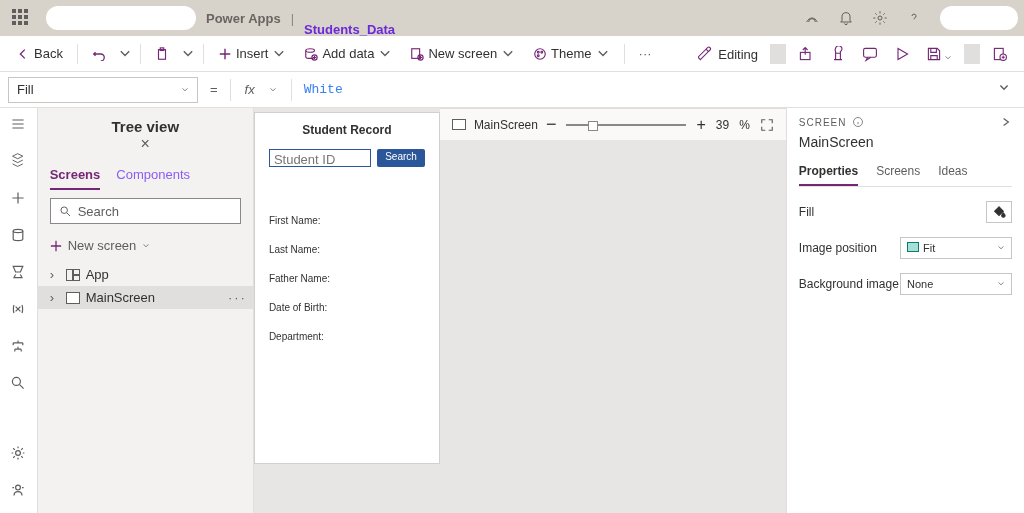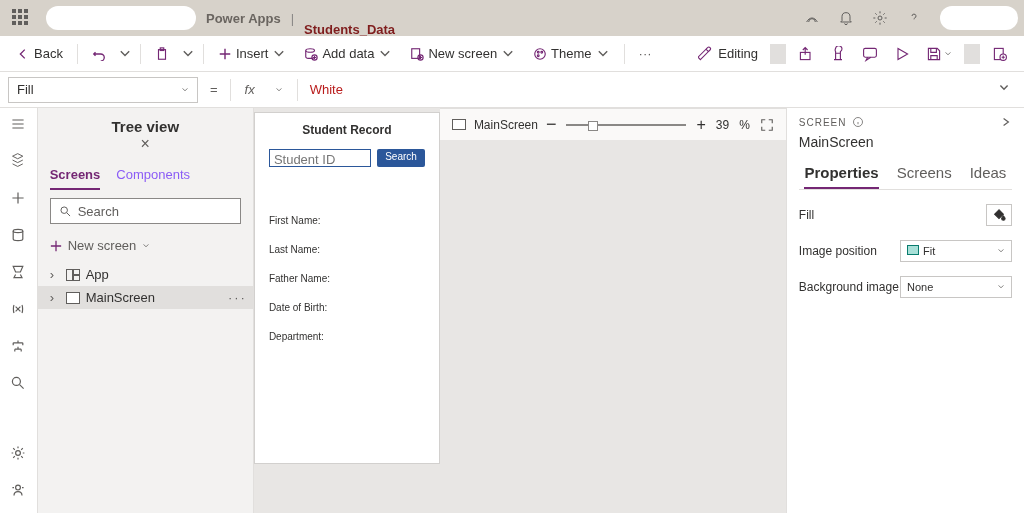--- a/index.html
+++ b/index.html
@@ -16,28 +16,28 @@
   .ic { width: 16px; height: 16px; stroke: #605e5c; fill: none; stroke-width: 1.5; }
   .ic-purple { stroke: #742774; }
 
   
   .cmdbar { height: 36px; background: #fff; border-bottom: 1px solid #e1dfdd; display: flex; align-items: center; padding: 0 8px; gap: 2px; }
   .cmd { display: flex; align-items: center; gap: 4px; padding: 4px 8px; color: #323130; border-radius: 2px; }
   .cmd svg { width: 14px; height: 14px; }
   .caret { width: 8px; height: 8px; }
   .vdiv { width: 1px; height: 20px; background: #e1dfdd; margin: 0 4px; }
   .rcmds { margin-left: auto; display: flex; align-items: center; gap: 0px; }
-  .rcmds > * { padding: 6px 8px; display:flex; align-items:center; }
+  .rcmds > * { padding: 6px 8px; display:flex; align-items:flex-end; }
   .ic14 { width: 16px; height: 16px; stroke: #742774; fill:none; stroke-width:1.4; }
 
   
   .fbar { height: 36px; background: #fff; border-bottom: 1px solid #e1dfdd; display: flex; align-items: center; padding: 0 8px; gap: 6px; }
   .propsel { width: 190px; height: 26px; border: 1px solid #c8c6c4; display:flex; align-items:center; justify-content: space-between; padding: 0 8px; background:#fff; }
-  .fx { font-style: italic; color: #605e5c; display:flex; align-items:center; gap:20px; padding: 0 8px;}
-  .formula-input { flex: 1; font-family: Liberation Sans, sans-serif; color: #b91c1c; padding-left: 6px; }
+  .fx { font-style: italic; color: #605e5c; display:flex; align-items:center; gap:14px; padding: 0 8px;}
+  .formula-input { flex: 1; font-family: Liberation Mono, monospace; color: #3b82f6; padding-left: 6px; }
   .equals { color:#605e5c; padding: 0 6px;}
   .expand { padding: 0 6px; }
 
   
   .main { display: flex; height: 405px; }
   .leftrail { width: 38px; background: #fff; border-right: 1px solid #e1dfdd; display:flex; flex-direction:column; align-items:center; padding-top:8px; gap: 18px; }
   .leftrail .ic { stroke:#605e5c; }
   .leftrail .bottom { margin-top:auto; margin-bottom:12px; display:flex; flex-direction:column; gap:18px; align-items:center;}
   .rail-item.sel { position:relative; }
   .treeview { width: 218px; background: #f3f2f1; border-right:1px solid #e1dfdd; display:flex; flex-direction:column; }
@@ -68,21 +68,21 @@
   .zoombar { height: 32px; border-top:1px solid #e1dfdd; background:#faf9f8; display:flex; align-items:center; padding:0 12px; gap:8px; font-size:12px; color:#323130;}
   .zslider-wrap { margin-left:auto; display:flex; align-items:center; gap:10px;}
   .zslider { width:120px; height:2px; background:#8a8886; position:relative;}
   .zslider::after { content:""; position:absolute; left:22px; top:-3px; width:8px; height:8px; background:#fff; border:1px solid #8a8886;}
   
   
   .rpanel { width: 240px; background:#fff; border-left:1px solid #e1dfdd; padding: 8px 12px; font-size:12px;}
   .rp-head { display:flex; align-items:center; gap:6px; color:#605e5c; text-transform:uppercase; letter-spacing:1px; font-size:10px;}
   .rp-head .chev { margin-left:auto; }
   .rp-name { font-size:14px; margin:6px 0 10px 0; }
-  .rp-tabs { display:flex; gap:18px; border-bottom:1px solid #e1dfdd; font-size:15px;justify-content:center;}
+  .rp-tabs { display:flex; gap:18px; border-bottom:1px solid #e1dfdd; font-size:12px;}
   .rp-tab { padding:4px 0 6px; color:#605e5c; }
   .rp-tab.sel { font-weight:600; color:#323130; border-bottom:2px solid #742774; }
   .rp-prop { display:flex; align-items:center; justify-content:space-between; margin-top:14px; }
   .rp-fill { width:26px; height:22px; border:1px solid #c8c6c4; display:flex; align-items:center; justify-content:center;}
   .rp-sel { width:112px; height:22px; border:1px solid #c8c6c4; display:flex; align-items:center; padding:0 6px; font-size:11px; justify-content:space-between;}
   .rp-fiticon { width:12px; height:10px; border:1px solid #097c6e; background:linear-gradient(#a8e0d8,#a8e0d8); margin-right:4px; display:inline-block;}
 </style>
 </head>
 <body>
 
@@ -94,21 +94,21 @@
       <span></span>
       <span></span>
       <span></span>
       <span></span>
       <span></span>
       <span></span>
     </div>
   <div class="pill" style="width:150px;"></div>
   <span class="title-txt">Power Apps</span>
   <span class="title-sep">|</span>
-  <span class="title-txt" style="color:#7f1d1d;margin-top:23px;">Students_Data</span>
+  <span class="title-txt" style="color:#6d28d9;margin-top:23px;">Students_Data</span>
   <div class="title-right">
     <svg class="ic" viewBox="0 0 24 24">
         <path d="M4 18c4-8 12-8 16 0M7 18a5 5 0 0 1 10 0"></path>
       </svg>
     <svg class="ic" viewBox="0 0 24 24">
         <path d="M6 16V10a6 6 0 1 1 12 0v6l2 2H4z M10 20a2 2 0 0 0 4 0"></path>
       </svg>
     <svg class="ic" viewBox="0 0 24 24">
         <circle cx="12" cy="12" r="3"></circle>
         <path d="M12 2v3M12 19v3M2 12h3M19 12h3M5 5l2 2M17 17l2 2M5 19l2-2M17 7l2-2"></path>

